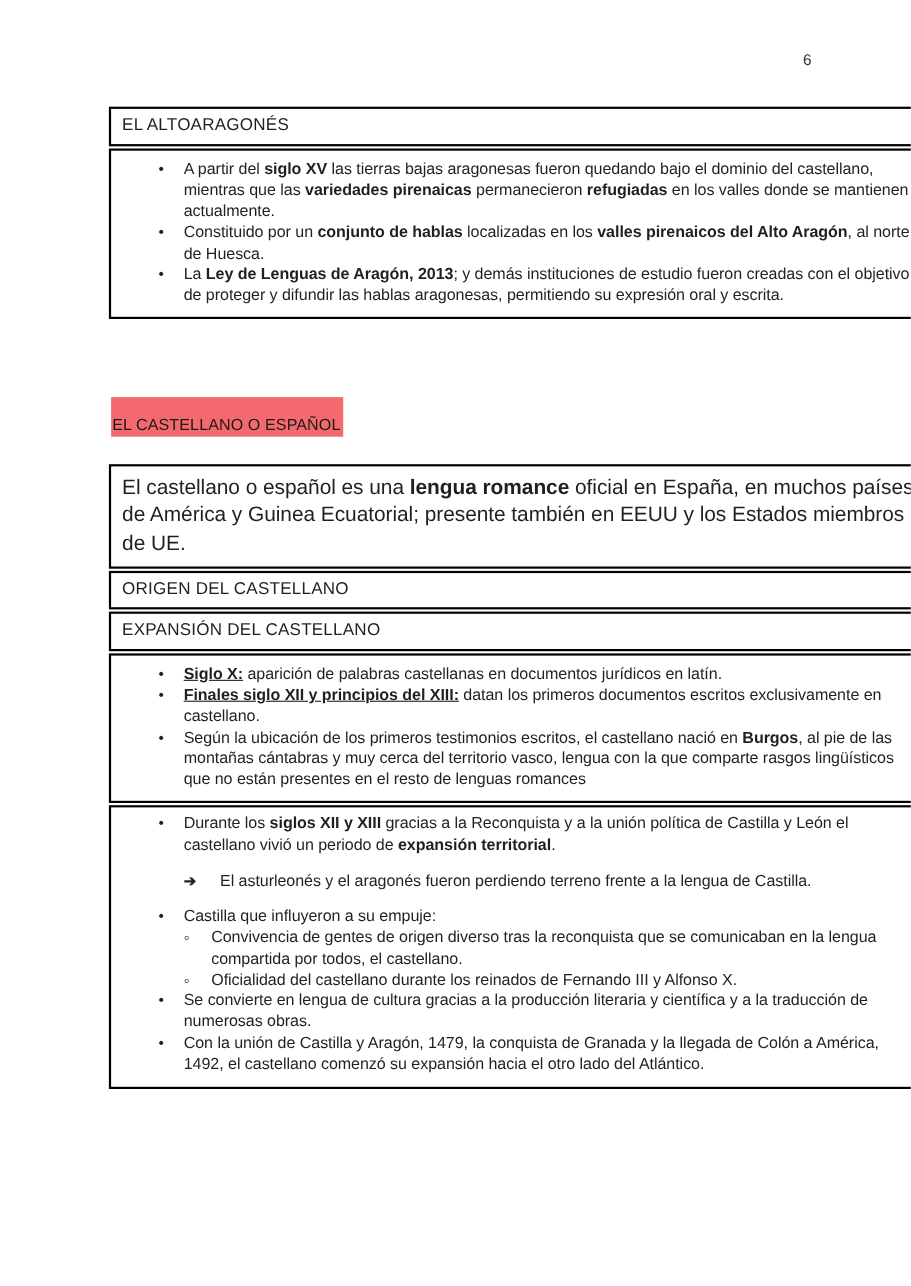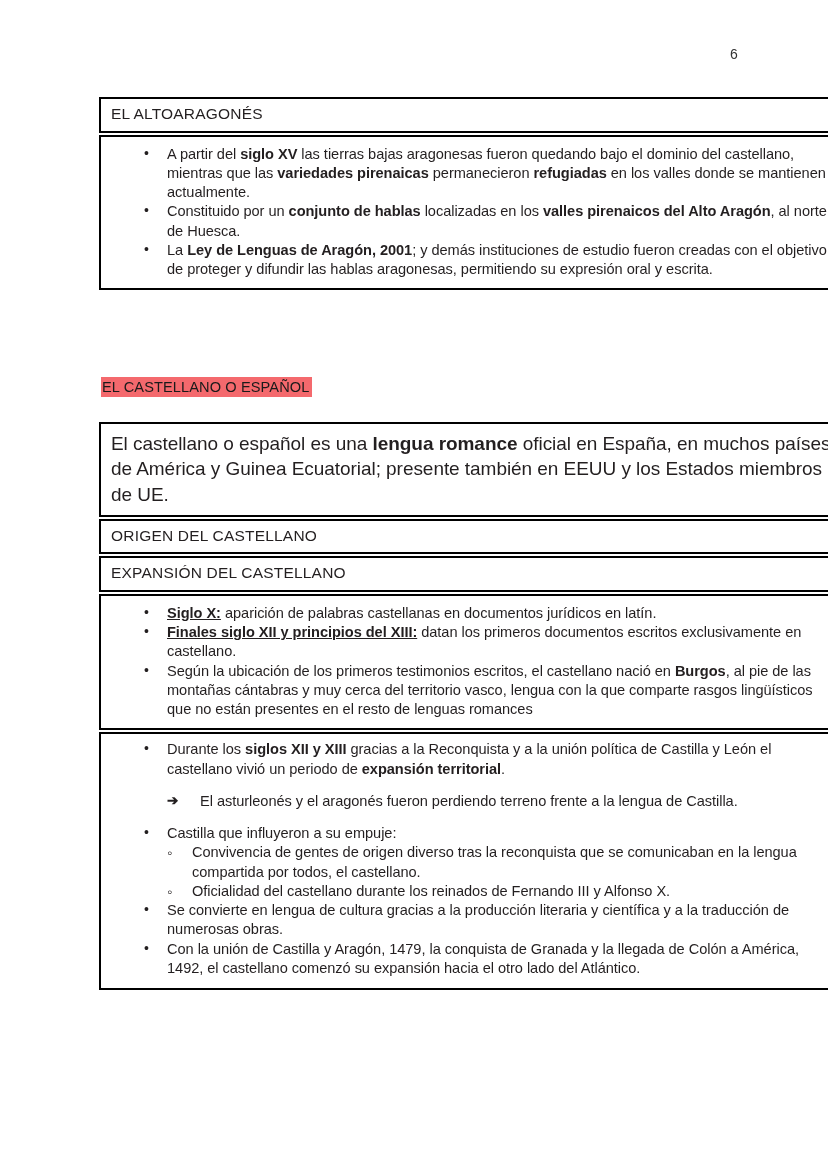--- a/index.html
+++ b/index.html
@@ -141,42 +141,42 @@
   .hl-heading {
     position: absolute;
     left: 101px;
     font-size: 14.6px;
     letter-spacing: 0.1px;
     line-height: 1.35;
     color: #1a1a1a;
   }
   .hl-heading .hl-text {
     background: #f4696d;
-    padding: 2px 2px 2px 1px;
+    padding: 18px 2px 2px 1px;
     box-decoration-break: clone;
     -webkit-box-decoration-break: clone;
   }
 </style>
 </head>
 <body>
 
 <div class="page">
 
   <div class="page-number">6</div>
 
   <div class="doc-table" style="top:97px;">
     <div class="box">
       <div class="box-header">EL ALTOARAGONÉS</div>
     </div>
     <div class="box">
       <div class="box-body">
         <ul class="lvl1">
           <li>A partir del <b>siglo XV</b> las tierras bajas aragonesas fueron quedando bajo el dominio del castellano, mientras que las <b>variedades pirenaicas</b> permanecieron <b>refugiadas</b> en los valles donde se mantienen actualmente.</li>
           <li>Constituido por un <b>conjunto de hablas</b> localizadas en los <b>valles pirenaicos del Alto Aragón</b>, al norte de Huesca.</li>
-          <li>La <b>Ley de Lenguas de Aragón, 2001</b>; y demás instituciones de estudio fueron creadas con el objetivo de proteger y difundir las hablas aragonesas, permitiendo su expresión oral y escrita.</li>
+          <li>La <b>Ley de Lenguas de Aragón, 2013</b>; y demás instituciones de estudio fueron creadas con el objetivo de proteger y difundir las hablas aragonesas, permitiendo su expresión oral y escrita.</li>
         </ul>
       </div>
     </div>
   </div>
 
   <div class="hl-heading" style="top:378px;">
     <span class="hl-text">EL CASTELLANO O ESPAÑOL</span>
   </div>
 
   <div class="doc-table" style="top:422px;">

